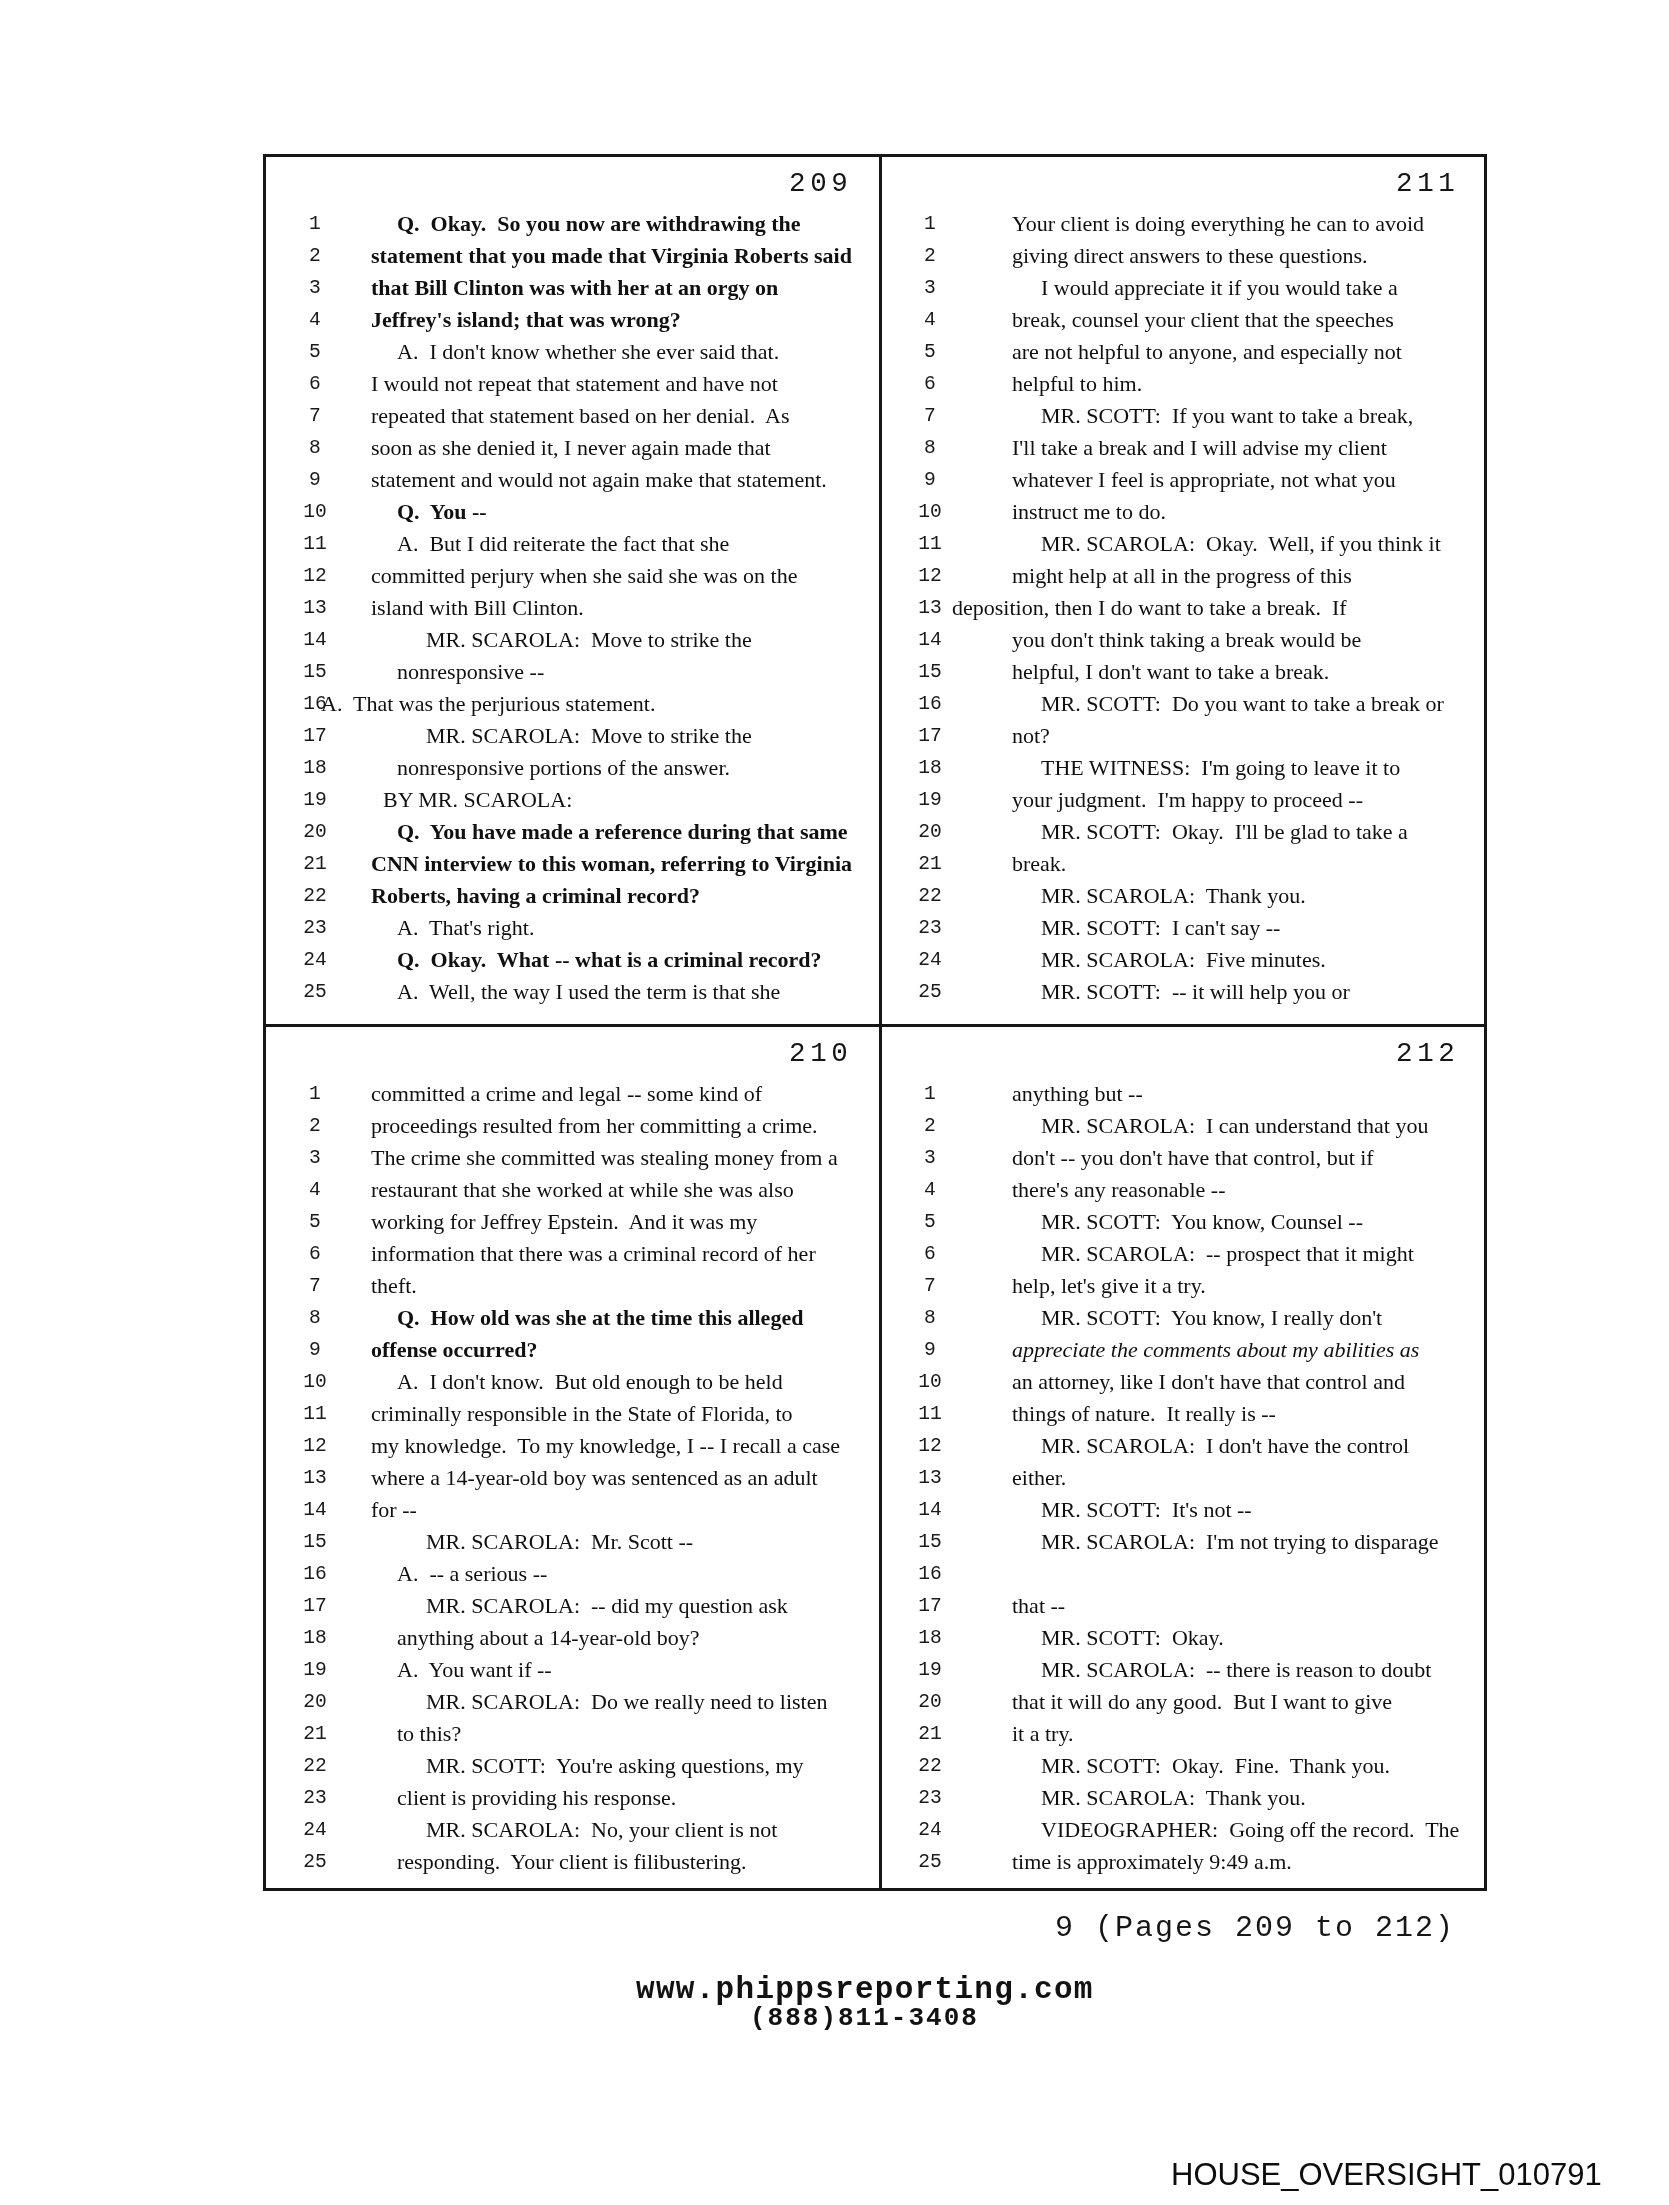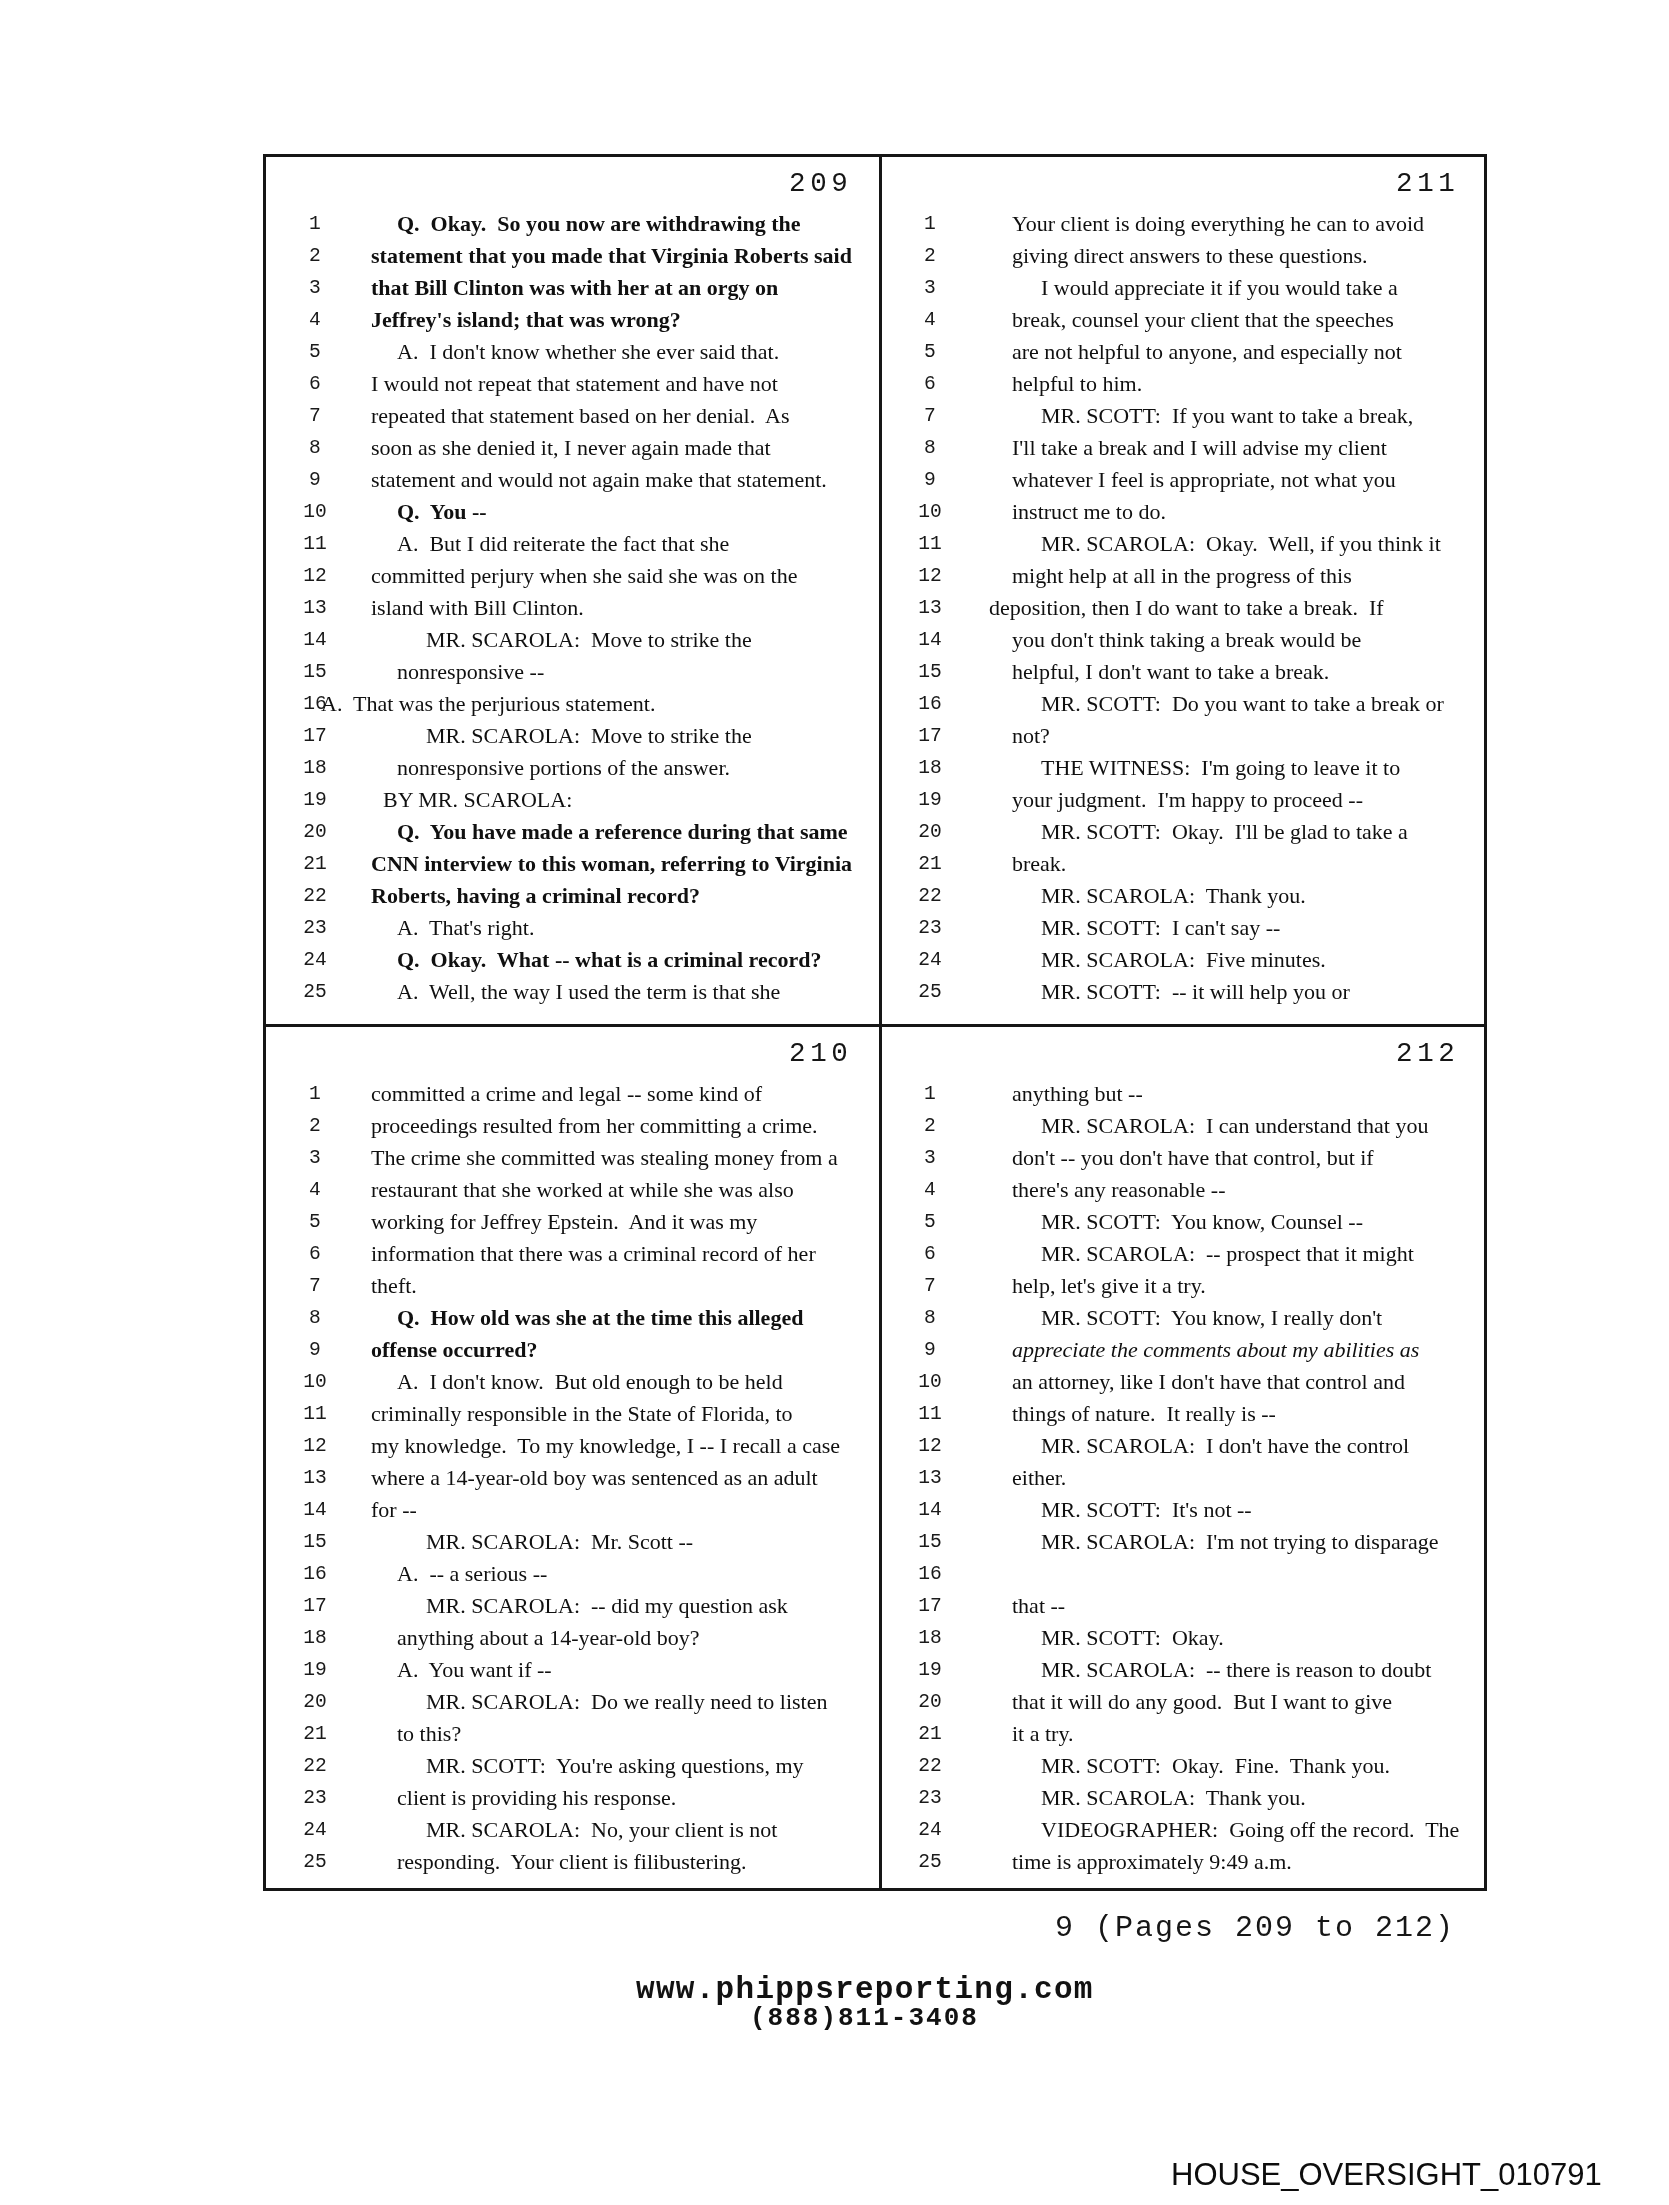--- a/index.html
+++ b/index.html
@@ -219,21 +219,21 @@
         <div class="row">
           <span class="ln">11</span>
           <span class="tx" style="margin-left: 160px;">MR. SCAROLA:  Okay.  Well, if you think it</span>
         </div>
         <div class="row">
           <span class="ln">12</span>
           <span class="tx" style="margin-left: 131px;">might help at all in the progress of this</span>
         </div>
         <div class="row">
           <span class="ln">13</span>
-          <span class="tx" style="margin-left: 108px;">deposition, then I do want to take a break.  If</span>
+          <span class="tx" style="margin-left: 71px;">deposition, then I do want to take a break.  If</span>
         </div>
         <div class="row">
           <span class="ln">14</span>
           <span class="tx" style="margin-left: 131px;">you don't think taking a break would be</span>
         </div>
         <div class="row">
           <span class="ln">15</span>
           <span class="tx" style="margin-left: 131px;">helpful, I don't want to take a break.</span>
         </div>
         <div class="row">

